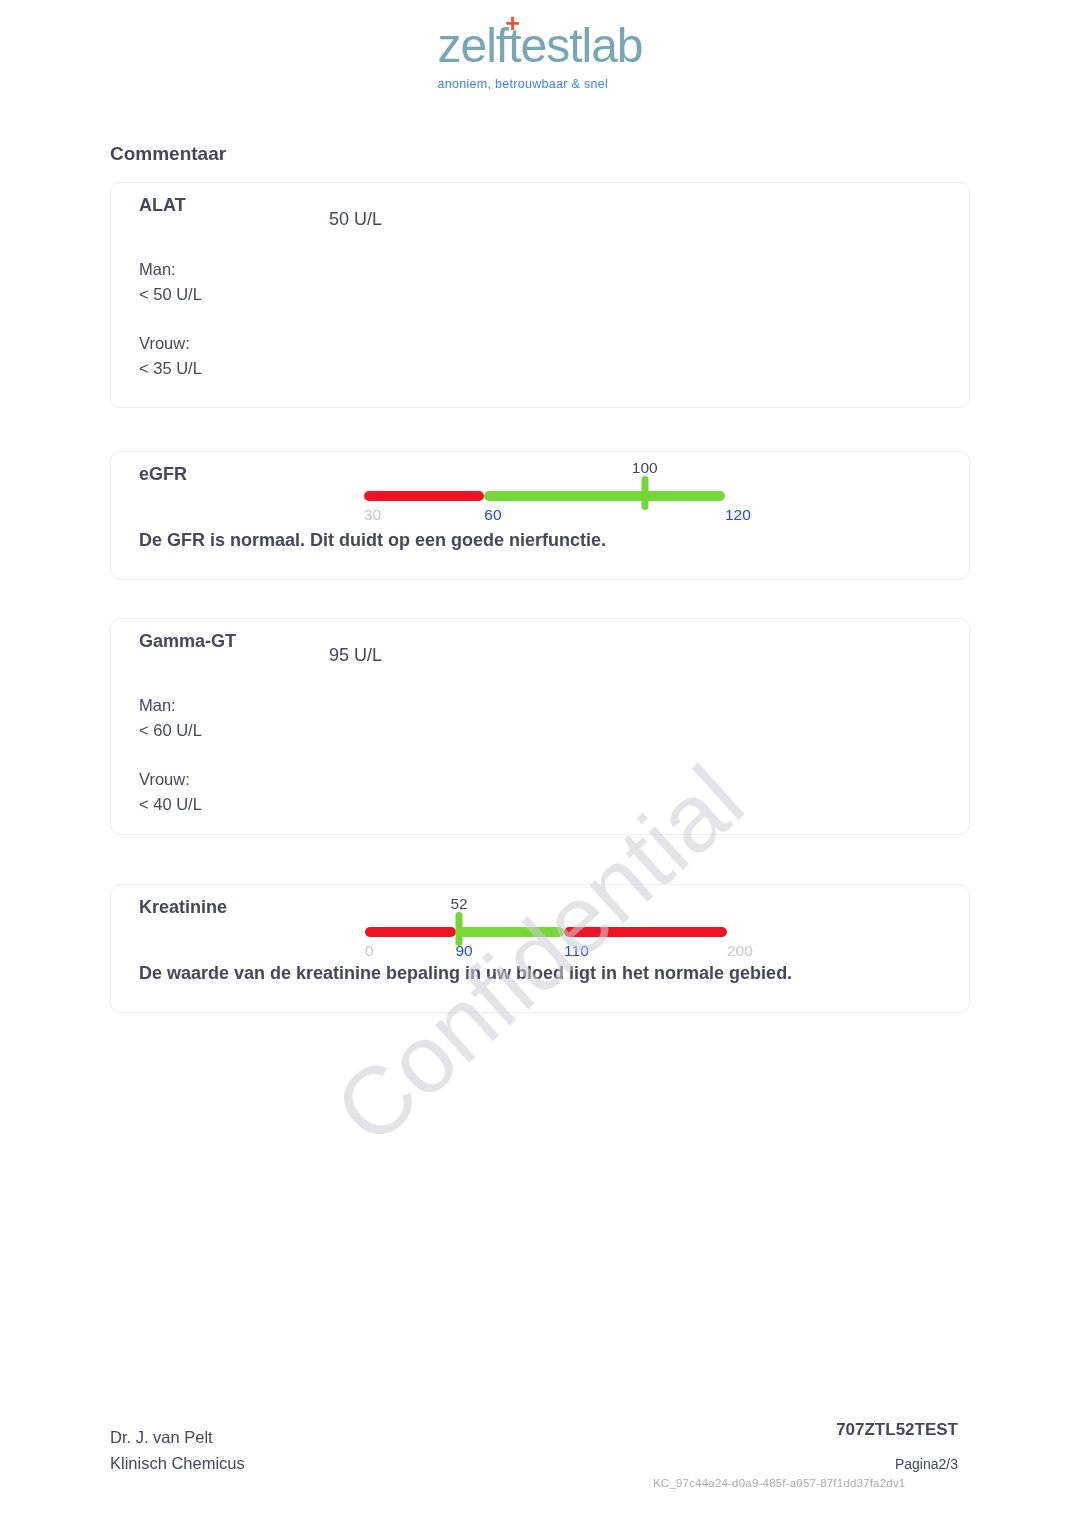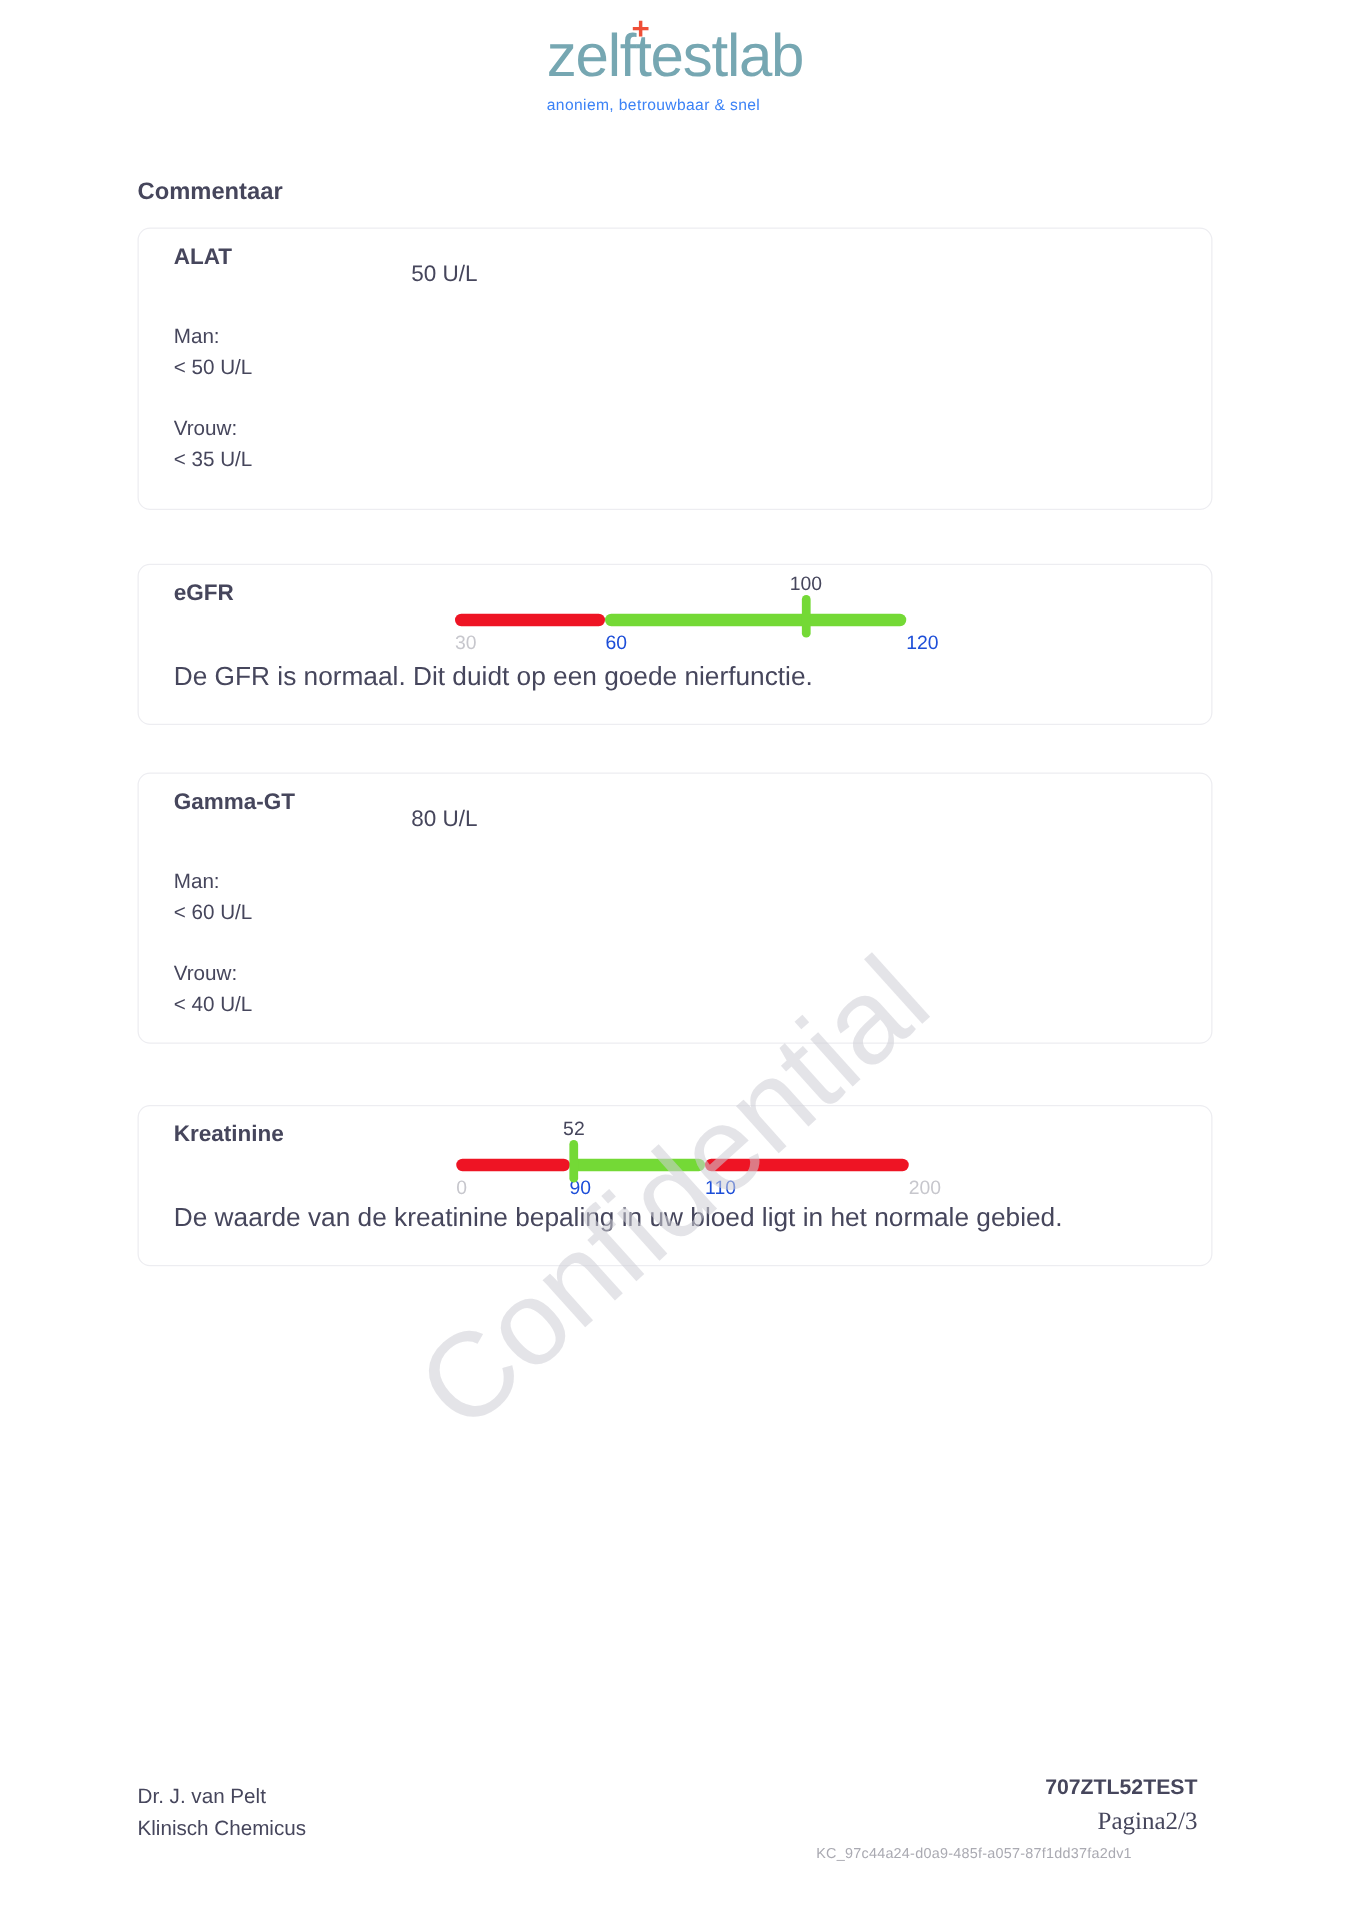--- a/index.html
+++ b/index.html
@@ -36,21 +36,21 @@
   #card-ggt  { top:618px; height:217px; }
   #card-krea { top:884px; height:129px; }
 
   .card-title { position:absolute; left:28px; top:12px; font-size:18px; font-weight:700; }
   .card-value { position:absolute; left:218px; top:26px; font-size:18px; }
 
   .range-label, .range-value { position:absolute; left:28px; font-size:16.5px; }
   .rg1-label { top:77px; }  .rg1-value { top:102px; }
   .rg2-label { top:151px; } .rg2-value { top:176px; }
 
-  .card-desc { position:absolute; left:28px; top:78px; font-size:21px; }
+  .card-desc { position:absolute; left:28px; top:78px; font-size:18px;font-weight:bold; }
 
   
   .scale { position:absolute; height:64px;margin-left:36px; }
   #scale-egfr { top:10px; left:217px; width:361px; }
   #scale-krea { top:13px; left:218px; width:362px; }
 
   .scale .seg { position:absolute; top:29px; height:10px; border-radius:6px; }
   .scale .seg.green { z-index:1; }
   .scale .seg.red   { z-index:2; }
   .scale .marker {
@@ -70,21 +70,21 @@
     transform:translate(-50%,-50%) rotate(-42deg);
     font-size:96px; font-weight:400; white-space:nowrap;
     color:rgba(205,205,213,0.55);
     pointer-events:none; z-index:50;
   }
 
   
   .doctor { position:absolute; left:110px; top:1424px; font-size:16.5px; line-height:26px; }
   .ref { position:absolute; right:122px; top:1420px; text-align:right; }
   .ref-code { font-size:17px; font-weight:700; }
-  .ref-page { font-size:20px; margin-top:6px;font-family:Liberation Serif, serif; }
+  .ref-page { font-size:14px; margin-top:16px; }
   .doc-id { position:absolute; left:653px; top:1477px; font-size:11.5px; color:#aaaab2; letter-spacing:0.2px; }
 </style>
 </head>
 <body>
 
 <div class="header">
   <div class="logo"><span>zelf</span><span class="logo-t"><span>t</span><span class="logo-plus">+</span></span><span>estlab</span></div>
   <div class="tagline">anoniem, betrouwbaar &amp; snel</div>
 </div>
 
@@ -108,21 +108,21 @@
       <div class="marker-label" style="left: 77.7778%;">100</div>
       <div class="tick muted" style="left: 0%;">30</div>
       <div class="tick" style="left: 33.3333%;">60</div>
       <div class="tick" style="left: 100%;">120</div>
     </div>
   <div class="card-desc">De GFR is normaal. Dit duidt op een goede nierfunctie.</div>
 </div>
 
 <div class="card" id="card-ggt">
   <div class="card-title">Gamma-GT</div>
-  <div class="card-value">80 U/L</div>
+  <div class="card-value">95 U/L</div>
   <div class="range-label rg1-label">Man:</div>
   <div class="range-value rg1-value">&lt; 60 U/L</div>
   <div class="range-label rg2-label">Vrouw:</div>
   <div class="range-value rg2-value">&lt; 40 U/L</div>
 </div>
 
 <div class="card" id="card-krea">
   <div class="card-title">Kreatinine</div>
   <div class="scale" id="scale-krea">
       <div class="seg red" style="left: 0%; width: 25%; background: rgb(238, 20, 36);"></div>

